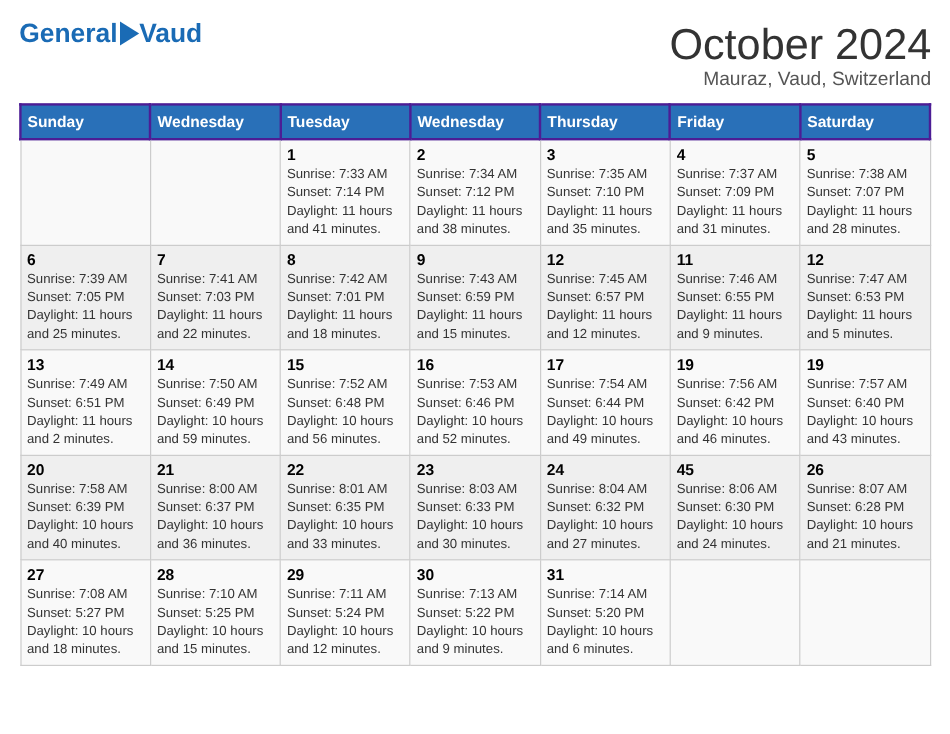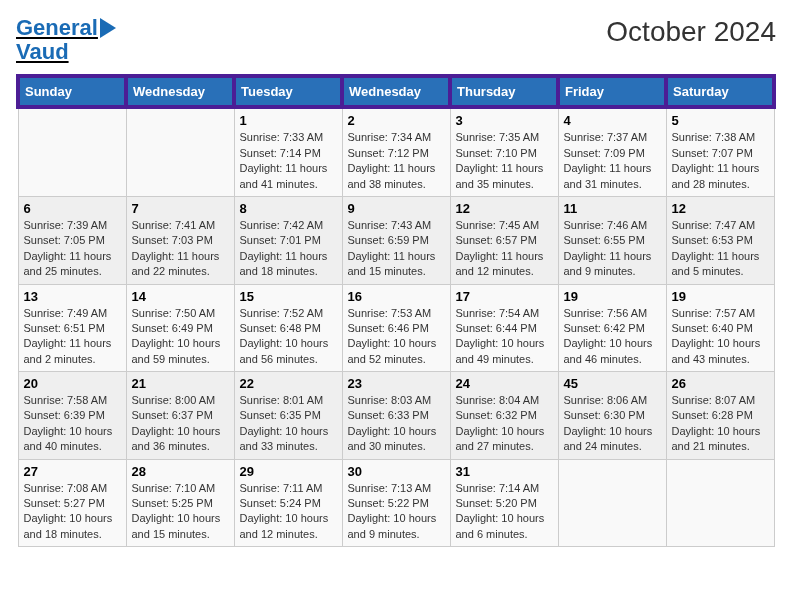--- a/index.html
+++ b/index.html
@@ -11,23 +11,21 @@
       padding: 16px;
     }
     .header {
       display: flex;
       justify-content: space-between;
       align-items: flex-start;
       margin-bottom: 10px;
     }
     .logo {
       display: flex;
-      flex-direction: column;
       align-items: flex-start;
-      text-decoration: underline;
     }
     .logo-text {
       font-size: 22px;
       font-weight: bold;
       color: #333;
       line-height: 1.1;
     }
     .logo-text span {
       color: #1a6bb5;
     }
@@ -38,41 +36,41 @@
       border-top: 10px solid transparent;
       border-bottom: 10px solid transparent;
       border-left: 16px solid #1a6bb5;
       margin-left: 2px;
       vertical-align: middle;
     }
     .title-block {
       text-align: right;
     }
     .month-title {
-      font-size: 28px;
+      font-size: 36px;
       font-weight: normal;
       color: #333;
     }
     .location {
       font-size: 16px;
       color: #555;
     }
     table {
       width: 100%;
       border-collapse: collapse;
       font-size: 11px;
     }
     thead tr th {
       background-color: #2970b8;
       color: #fff;
       padding: 6px 5px;
       text-align: left;
       font-size: 13px;
       font-weight: bold;
-      border: 4px solid #4c1d95;
+      border: 2px solid #4c1d95;
     }
     tbody tr td {
       border: 1px solid #ccc;
       vertical-align: top;
       padding: 4px 5px;
       height: 80px;
       width: 107px;
     }
     tbody tr:nth-child(odd) td {
       background-color: #f9f9f9;
@@ -99,20 +97,21 @@
     <div style="display:flex; align-items:center;">
       <span class="logo-text">
         <span>General</span>
       </span>
       <span class="logo-arrow"></span>
     </div>
     <span class="logo-text" style="color:#1a6bb5; font-size:22px;">Vaud</span>
   </div>
   <div class="title-block">
     <div class="month-title">October 2024</div>
+    <div class="location">Mauraz, Vaud, Switzerland</div>
   </div>
 </div>
 
 <table>
   <thead>
     <tr>
     <th>Sunday</th>
         <th>Wednesday</th>
         <th>Tuesday</th>
         <th>Wednesday</th>

